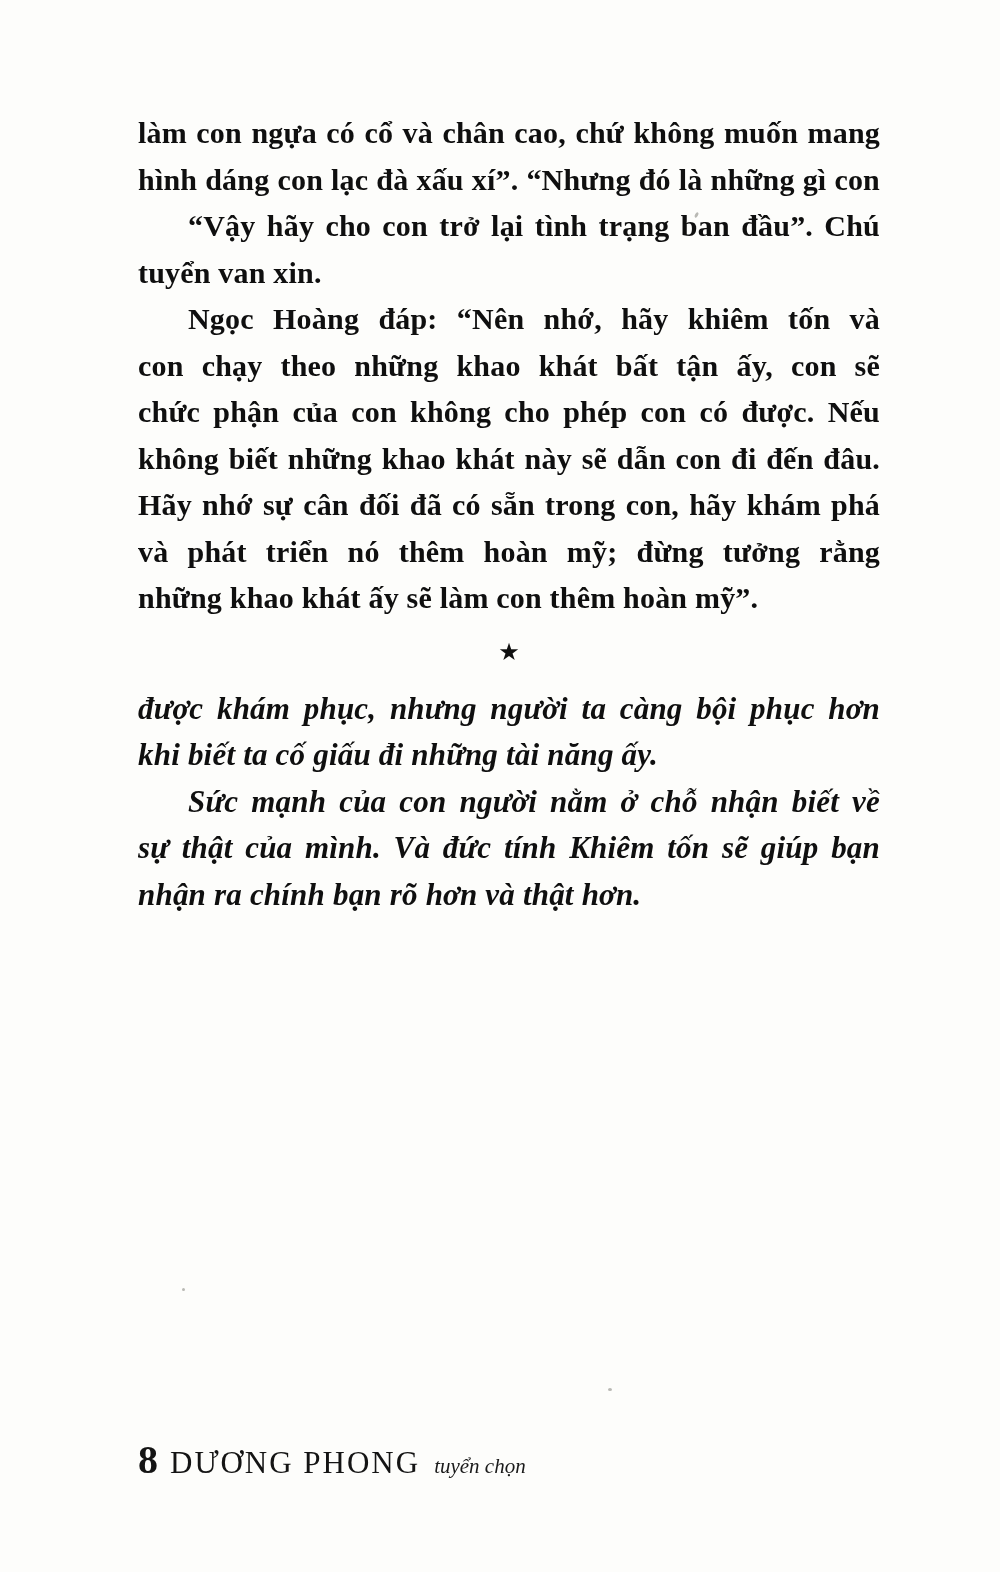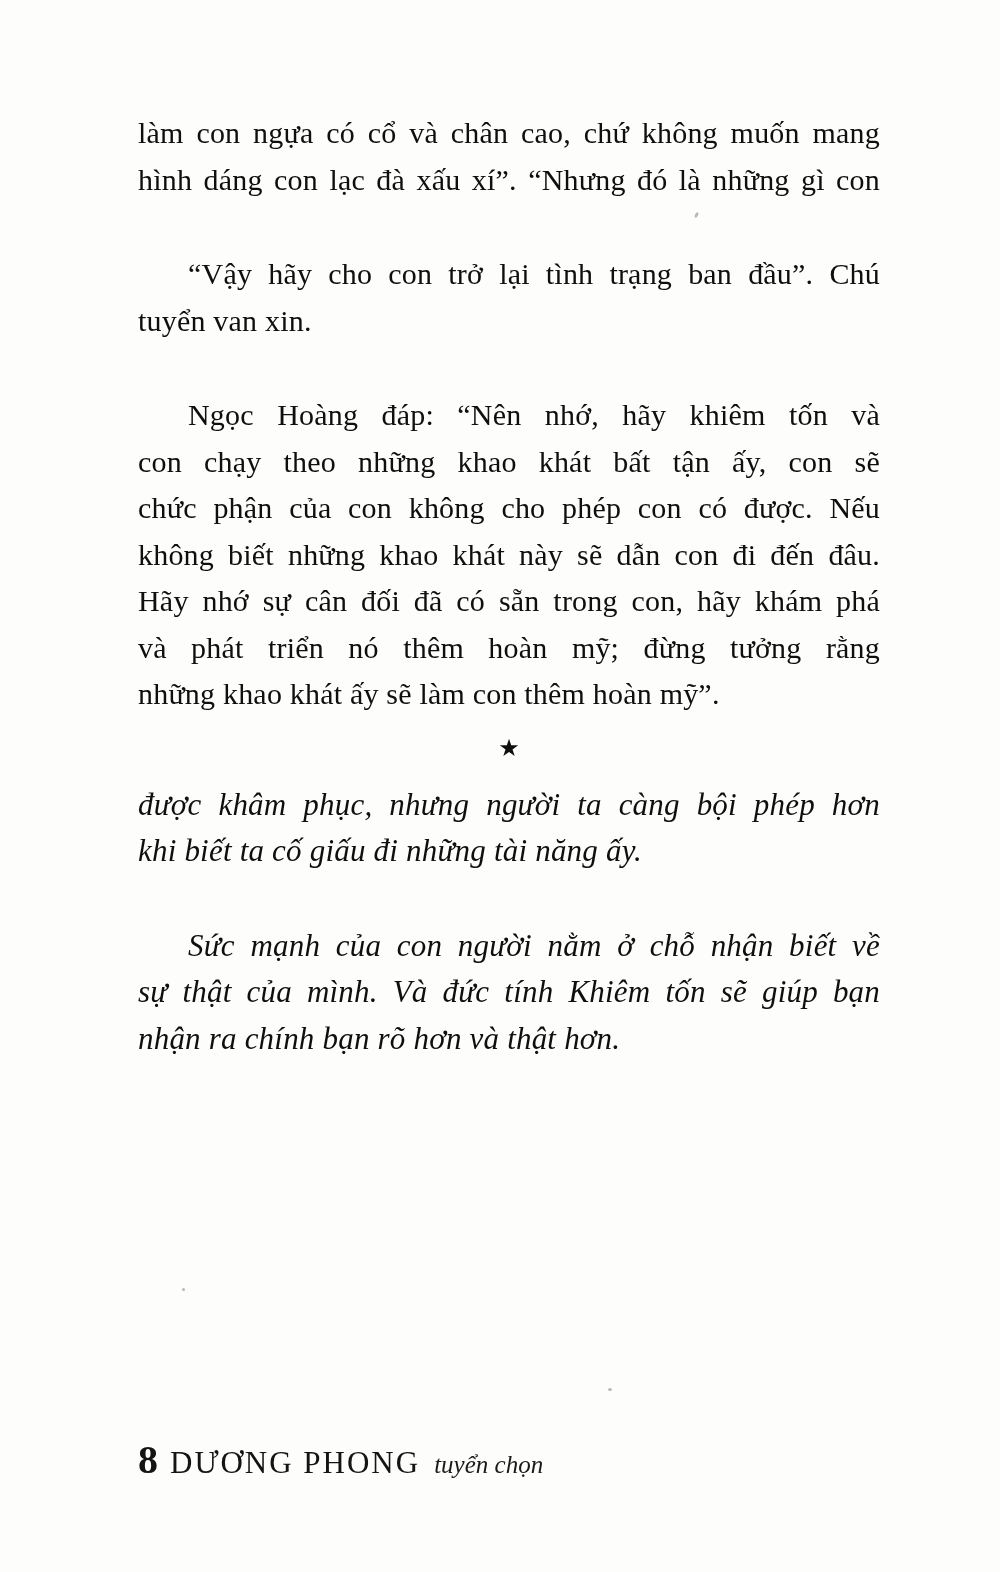--- a/index.html
+++ b/index.html
@@ -31,27 +31,27 @@
   }
   .line {
     font-size: 30px;
     line-height: 46.5px;
     height: 46.5px;
     text-align: justify;
     text-align-last: justify;
     letter-spacing: 0.2px;
     white-space: normal;
     overflow: hidden;
+    font-weight: bold;
   }
   .line.last {
     text-align-last: left;
   }
   .line.indent {
     text-indent: 50px;
-    margin-top: 48px;
   }
   .para.italic .line {
     font-style: italic;
     font-size: 31px;
   }
   .separator {
     height: 52px;
     line-height: 52px;
     text-align: center;
     font-size: 24px;
@@ -75,21 +75,21 @@
     font-weight: 600;
     margin-right: 12px;
   }
   .footer .publisher {
     font-size: 31px;
     letter-spacing: 2px;
     margin-right: 14px;
   }
   .footer .tagline {
     font-style: italic;
-    font-size: 25px;
+    font-size: 21px;
     color: #1a1a1a;
   }
   
   .speck {
     position: absolute;
     background: #b9b9b4;
     border-radius: 50%;
   }
   .speck.s1 { left: 695px; top: 212px; width: 3px; height: 6px; transform: rotate(30deg); }
   .speck.s2 { left: 608px; top: 1388px; width: 4px; height: 3px; }
@@ -118,21 +118,21 @@
           <div class="line">Hãy nhớ sự cân đối đã có sẵn trong con, hãy khám phá</div>
           <div class="line">và phát triển nó thêm hoàn mỹ; đừng tưởng rằng</div>
           <div class="line last">những khao khát ấy sẽ làm con thêm hoàn mỹ”.</div>
         </div>
       </div>
 
     <div class="separator">★</div>
 
     <div class="quote-block">
         <div class="para italic">
-          <div class="line">được khâm phục, nhưng người ta càng bội phép hơn</div>
+          <div class="line">được khám phục, nhưng người ta càng bội phục hơn</div>
           <div class="line last">khi biết ta cố giấu đi những tài năng ấy.</div>
         </div>
         <div class="para italic">
           <div class="line indent">Sức mạnh của con người nằm ở chỗ nhận biết về</div>
           <div class="line">sự thật của mình. Và đức tính Khiêm tốn sẽ giúp bạn</div>
           <div class="line last">nhận ra chính bạn rõ hơn và thật hơn.</div>
         </div>
       </div>
   </div>
 

